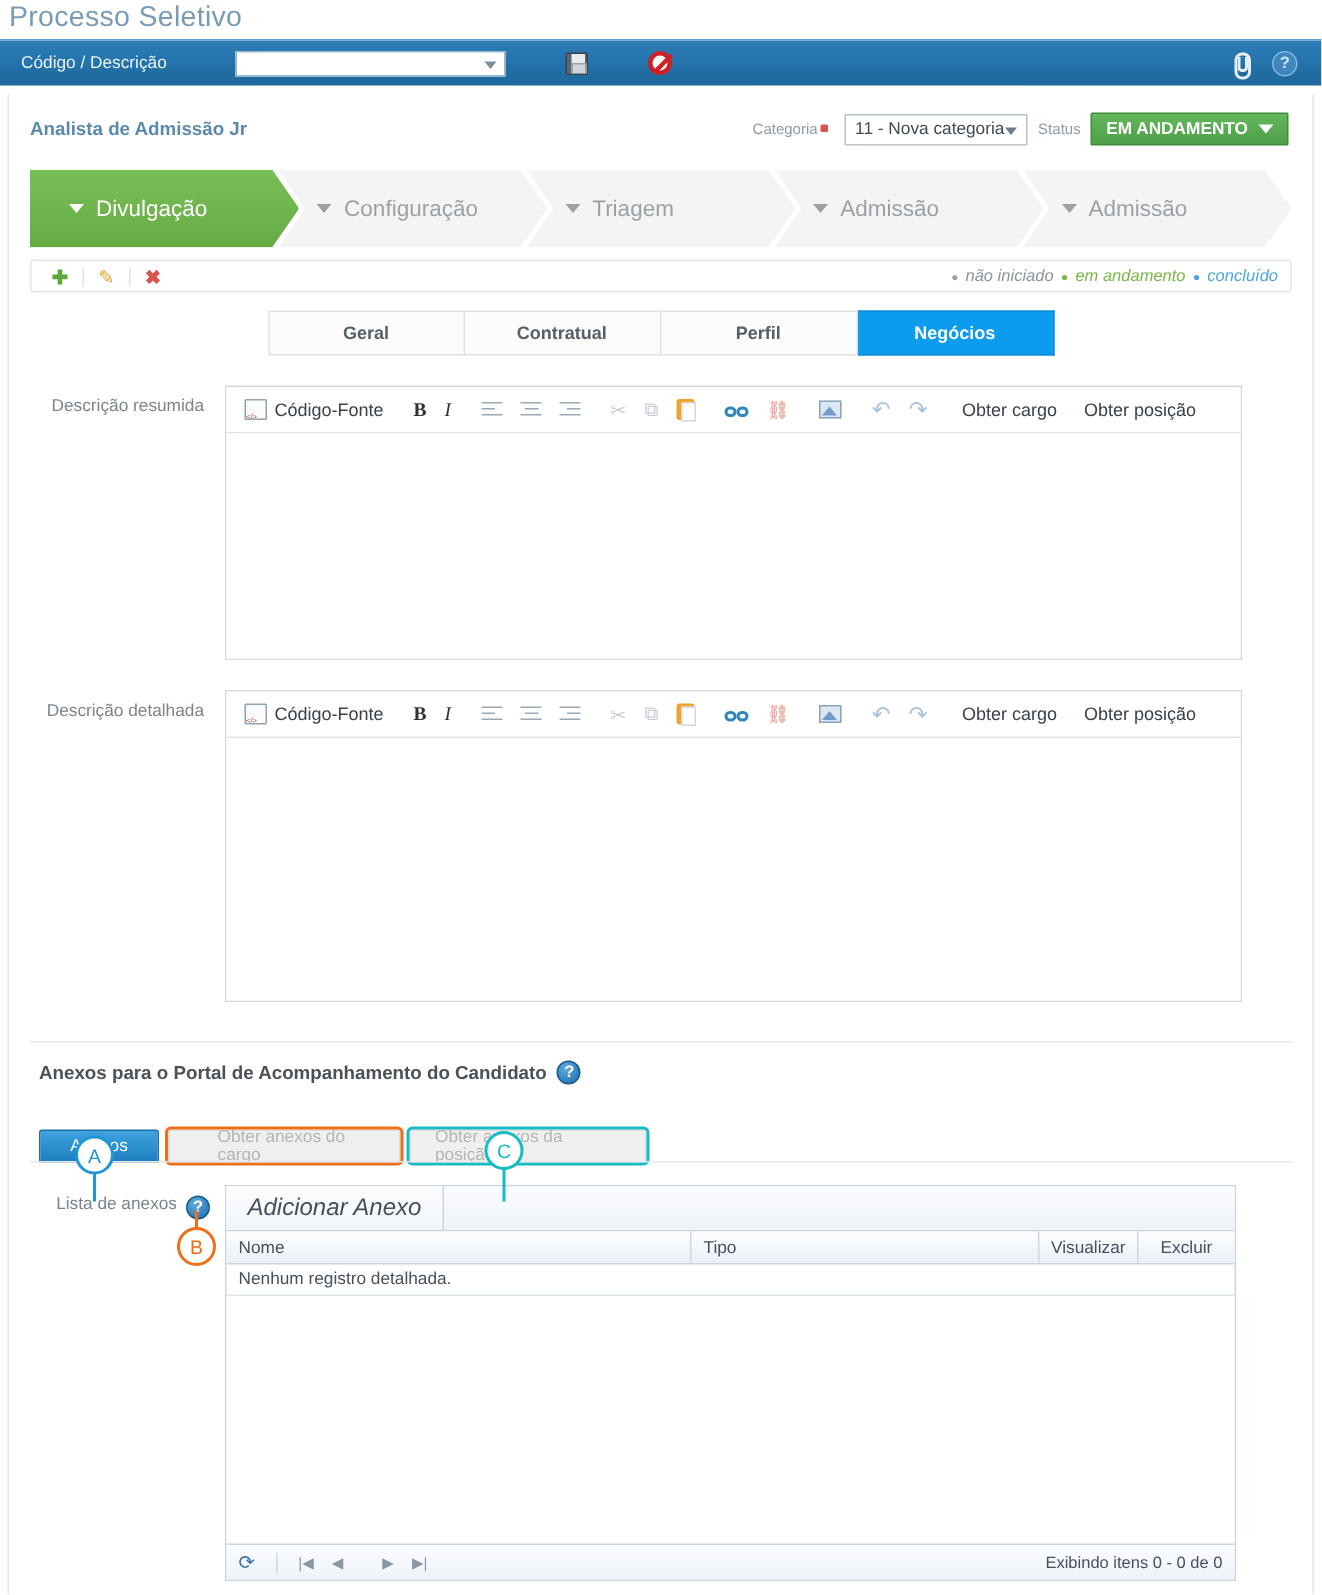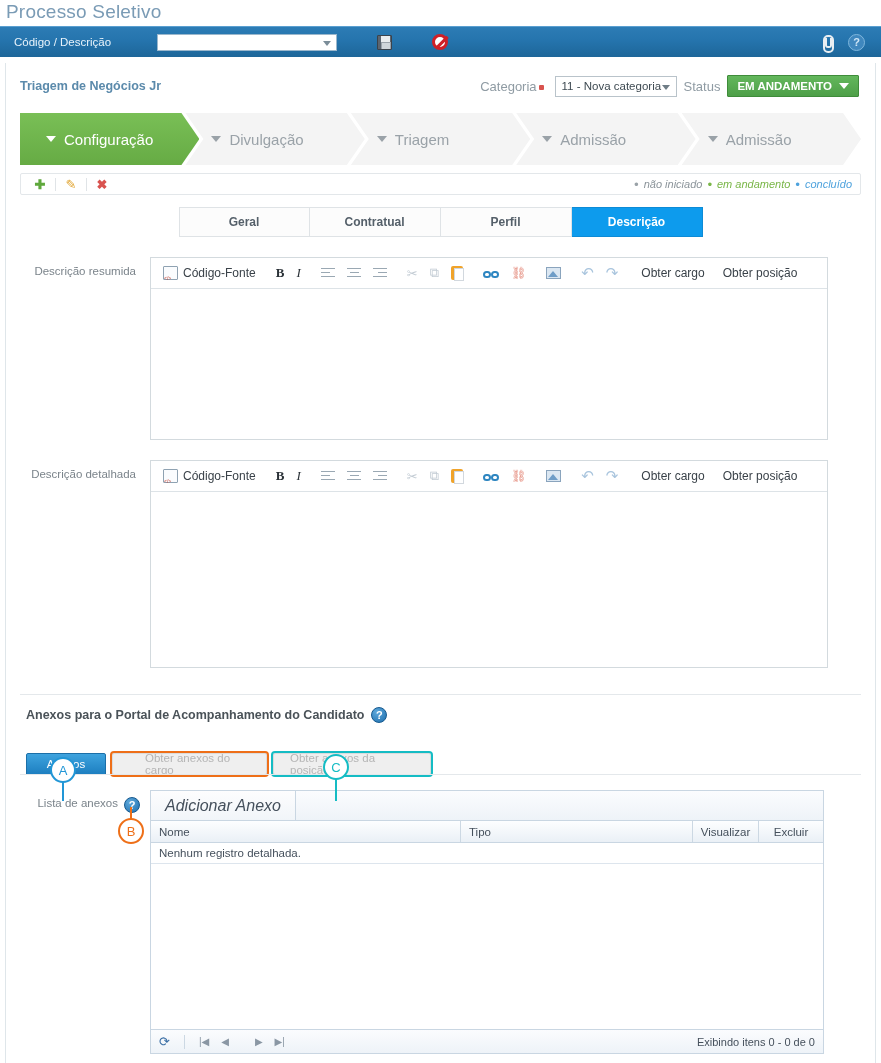--- a/index.html
+++ b/index.html
@@ -81,21 +81,21 @@
     margin: 6px 5px 0 5px;
     background: #fff;
     border: 1px solid #dfe6ea;
     border-top: none;
     height: 1020px;
     position: relative;
   }
   .panel-head { padding: 12px 16px 6px 14px; display:flex; align-items:center; }
   .panel-title { color:#5b8aab; font-weight:bold; font-size:12.5px; }
   .head-right { margin-left:auto; display:flex; align-items:center; gap:7px; }
-  .lbl-muted { color:#8f9ba3; font-size:13px; }
+  .lbl-muted { color:#8f9ba3; font-size:10px; }
   .req-dot { width:5px;height:5px;background:#d9534f;border-radius:1px;display:inline-block;margin:0 4px 1px 2px;}
   .cat-select {
     width:122px;height:21px;border:1px solid #b9c3ca;background:#fff;
     display:flex;align-items:center;padding:0 6px;font-size:11.5px;color:#3e4a52;position:relative;
   }
   .cat-select .caret{position:absolute;right:6px;top:8px;width:0;height:0;border-left:4px solid transparent;border-right:4px solid transparent;border-top:5px solid #6f7d86;}
   .status-btn{
     background:linear-gradient(to bottom,#63b75c,#4e9f48);
     border:1px solid #3f8c3a;color:#fff;font-weight:bold;font-size:11.5px;
     padding:4px 9px;display:flex;align-items:center;gap:7px;border-radius:1px;
@@ -254,43 +254,43 @@
     <span class="tb-icon">
         <span class="clip"></span>
       </span>
     <span class="helpdot">?</span>
   </div>
 </div>
 
 <div class="panel">
 
   <div class="panel-head">
-    <span class="panel-title">Triagem de Negócios Jr</span>
+    <span class="panel-title">Analista de Admissão Jr</span>
     <div class="head-right">
       <span class="lbl-muted"><span>Categoria</span><span class="req-dot"></span></span>
       <div class="cat-select">
         <span>11 - Nova categoria</span>
         <span class="caret"></span>
       </div>
       <span class="lbl-muted">Status</span>
       <div class="status-btn">
         <span>EM ANDAMENTO</span>
         <span class="caret"></span>
       </div>
     </div>
   </div>
 
   <div class="stages">
     <div class="stage">
       <span class="sc"></span>
-      <span>Configuração</span>
+      <span>Divulgação</span>
     </div>
     <div class="stage">
       <span class="sc"></span>
-      <span>Divulgação</span>
+      <span>Configuração</span>
     </div>
     <div class="stage">
       <span class="sc"></span>
       <span>Triagem</span>
     </div>
     <div class="stage">
       <span class="sc"></span>
       <span>Admissão</span>
     </div>
     <div class="stage">
@@ -312,21 +312,21 @@
       <span class="lg2">em andamento</span>
       <span class="bdot" style="color:#4fa3dd;">•</span>
       <span class="lg3">concluído</span>
     </div>
   </div>
 
   <div class="tabrow">
     <div class="tab">Geral</div>
     <div class="tab">Contratual</div>
     <div class="tab">Perfil</div>
-    <div class="tab active">Descrição</div>
+    <div class="tab active">Negócios</div>
   </div>
 
   <div class="editor-row">
     <div class="editor-label">Descrição resumida</div>
     <div class="editor-box">
       <div class="editor-toolbar">
         <span class="et-item">
           <span class="g-src"></span>
           <span>Código-Fonte</span>
         </span>

